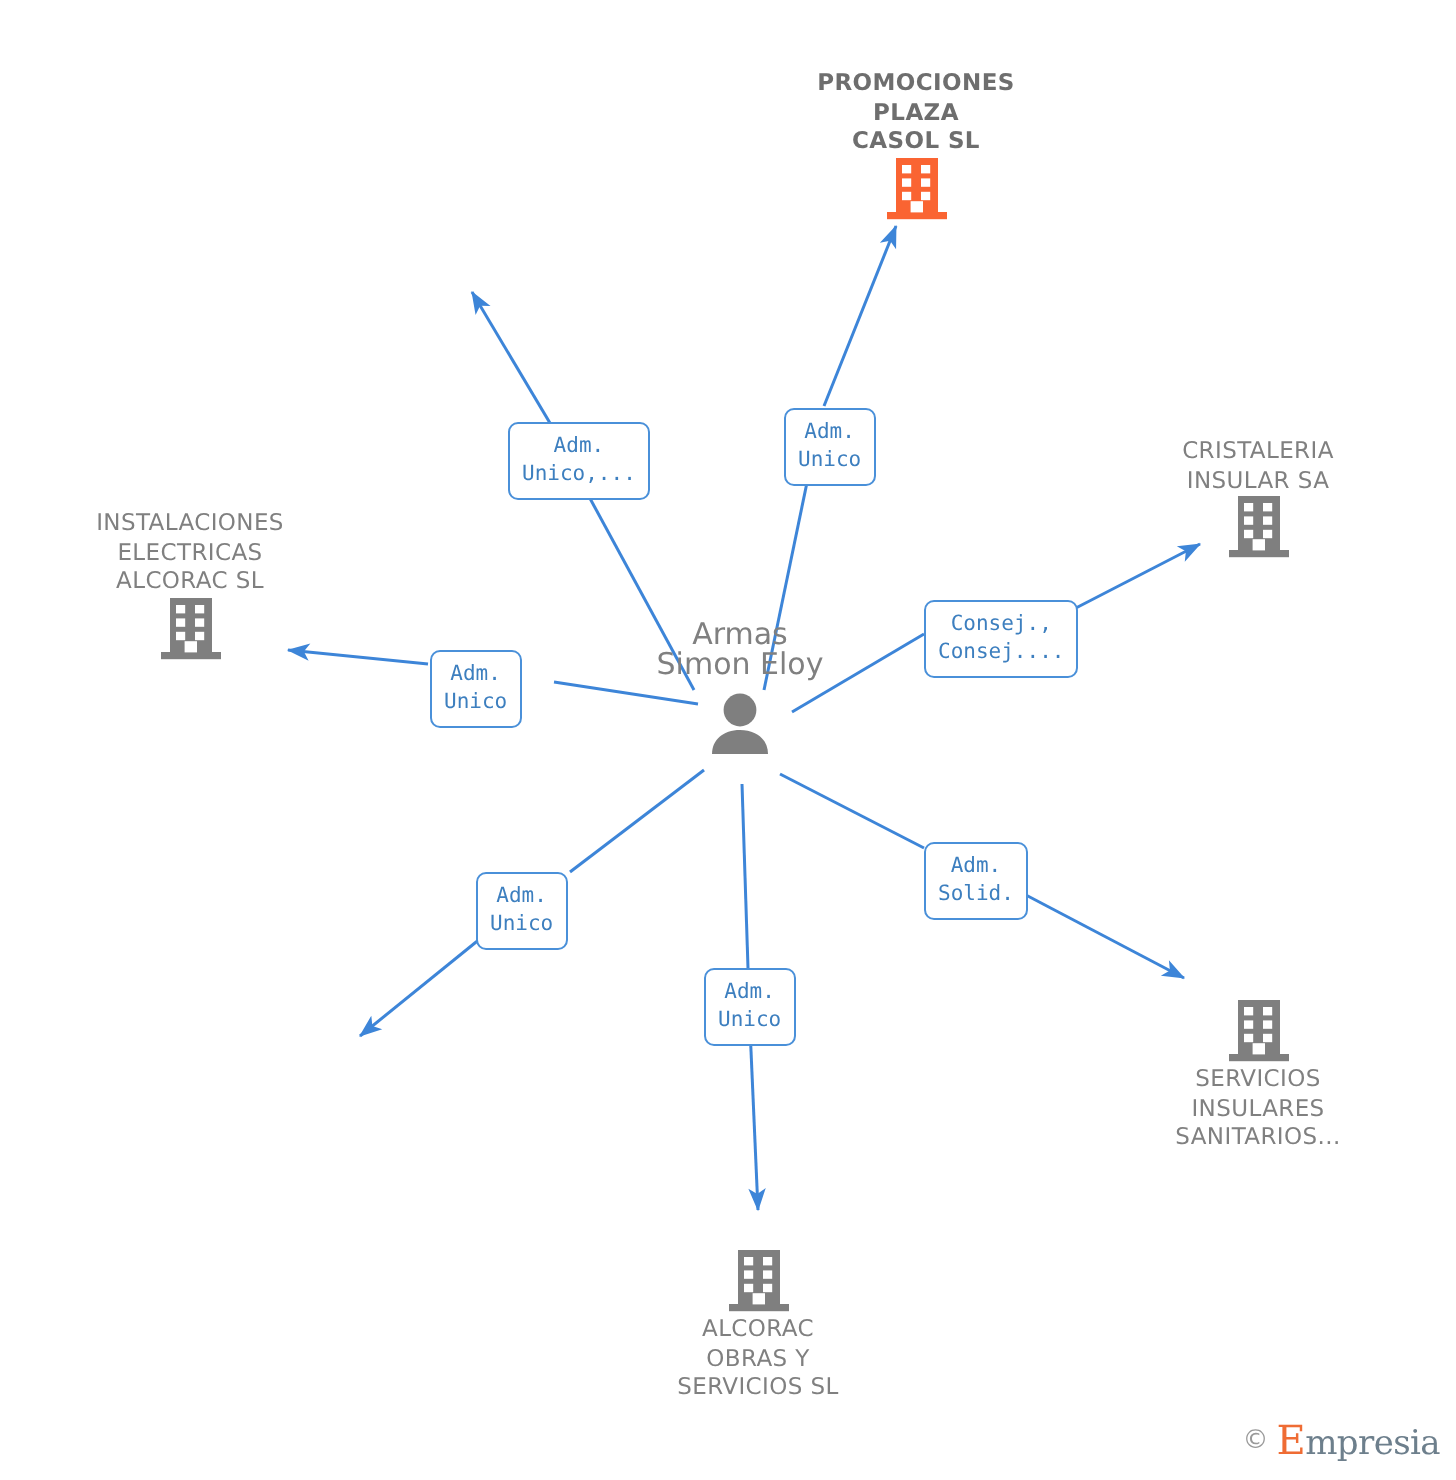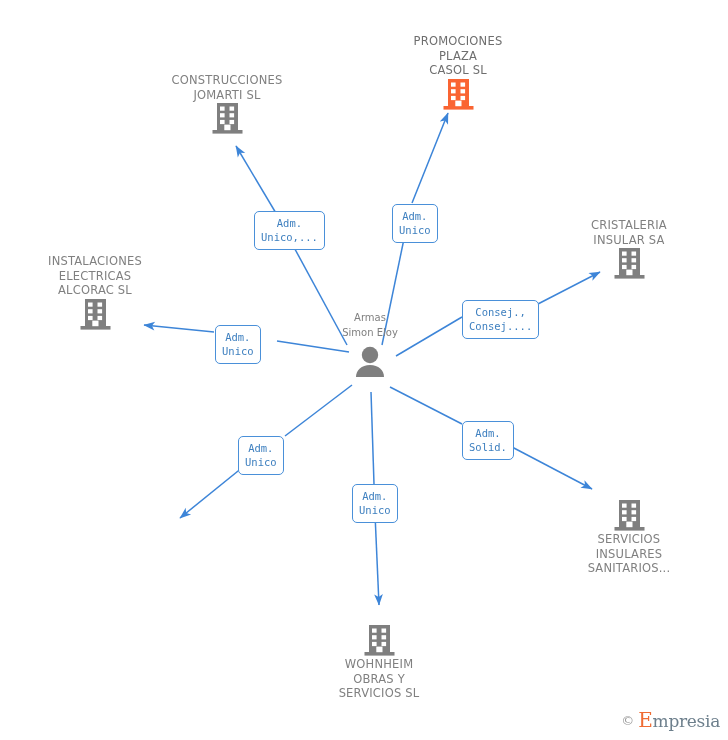--- a/index.html
+++ b/index.html
@@ -49,21 +49,21 @@
 
   
   .person-node {
     position: absolute;
     width: 170px;
     margin-left: -85px;
     text-align: center;
     z-index: 4;
   }
   .person-node .label {
-    font-size: 10px;
+    font-size: 15px;
     line-height: 15px;
     color: #808080;
     white-space: pre-line;
   }
   .person-node .icon {
     display: block;
     margin: 6px auto 0 auto;
   }
 
   
@@ -157,38 +157,23 @@
 
   <div class="edge-label" style="left:238px; top:436px;">Adm.
 Unico</div>
 
   <div class="edge-label" style="left:352px; top:484px;">Adm.
 Unico</div>
 
   <div class="edge-label" style="left:462px; top:421px;">Adm.
 Solid.</div>
 
-  <div class="node above" style="left:227px; top:70px;">
-    <div class="label">CONSTRUCCIONES
-JOMARTI SL</div>
-    <svg class="icon" width="31" height="33" viewBox="0 0 31 33">
-      <rect x="5" y="1" width="21" height="27" fill="#7f7f7f"></rect>
-      <rect x="0.5" y="28" width="30" height="3.6" fill="#7f7f7f"></rect>
-      <rect x="8" y="4.5" width="4.6" height="4.2" fill="#ffffff"></rect>
-      <rect x="17.5" y="4.5" width="4.6" height="4.2" fill="#ffffff"></rect>
-      <rect x="8" y="11.2" width="4.6" height="4.2" fill="#ffffff"></rect>
-      <rect x="17.5" y="11.2" width="4.6" height="4.2" fill="#ffffff"></rect>
-      <rect x="8" y="17.9" width="4.6" height="4.2" fill="#ffffff"></rect>
-      <rect x="17.5" y="17.9" width="4.6" height="4.2" fill="#ffffff"></rect>
-      <rect x="12.3" y="22.6" width="6.2" height="5.6" fill="#ffffff"></rect>
-    </svg>
-  </div>
 
   <div class="node above" style="left:458px; top:31px;">
-    <div class="label" style="color:#6e6e6e; font-weight:normal;">PROMOCIONES
+    <div class="label" style="color:#6e6e6e; font-weight:bold;">PROMOCIONES
 PLAZA
 CASOL SL</div>
     <svg class="icon" width="31" height="33" viewBox="0 0 31 33">
       <rect x="5" y="1" width="21" height="27" fill="#fa6432"></rect>
       <rect x="0.5" y="28" width="30" height="3.6" fill="#fa6432"></rect>
       <rect x="8" y="4.5" width="4.6" height="4.2" fill="#ffffff"></rect>
       <rect x="17.5" y="4.5" width="4.6" height="4.2" fill="#ffffff"></rect>
       <rect x="8" y="11.2" width="4.6" height="4.2" fill="#ffffff"></rect>
       <rect x="17.5" y="11.2" width="4.6" height="4.2" fill="#ffffff"></rect>
       <rect x="8" y="17.9" width="4.6" height="4.2" fill="#ffffff"></rect>
@@ -236,21 +221,21 @@
       <rect x="5" y="1" width="21" height="27" fill="#7f7f7f"></rect>
       <rect x="0.5" y="28" width="30" height="3.6" fill="#7f7f7f"></rect>
       <rect x="8" y="4.5" width="4.6" height="4.2" fill="#ffffff"></rect>
       <rect x="17.5" y="4.5" width="4.6" height="4.2" fill="#ffffff"></rect>
       <rect x="8" y="11.2" width="4.6" height="4.2" fill="#ffffff"></rect>
       <rect x="17.5" y="11.2" width="4.6" height="4.2" fill="#ffffff"></rect>
       <rect x="8" y="17.9" width="4.6" height="4.2" fill="#ffffff"></rect>
       <rect x="17.5" y="17.9" width="4.6" height="4.2" fill="#ffffff"></rect>
       <rect x="12.3" y="22.6" width="6.2" height="5.6" fill="#ffffff"></rect>
     </svg>
-    <div class="label">WOHNHEIM
+    <div class="label">ALCORAC
 OBRAS Y
 SERVICIOS  SL</div>
   </div>
 
   <div class="node below" style="left:629px; top:496px;">
     <svg class="icon" width="31" height="33" viewBox="0 0 31 33">
       <rect x="5" y="1" width="21" height="27" fill="#7f7f7f"></rect>
       <rect x="0.5" y="28" width="30" height="3.6" fill="#7f7f7f"></rect>
       <rect x="8" y="4.5" width="4.6" height="4.2" fill="#ffffff"></rect>
       <rect x="17.5" y="4.5" width="4.6" height="4.2" fill="#ffffff"></rect>

